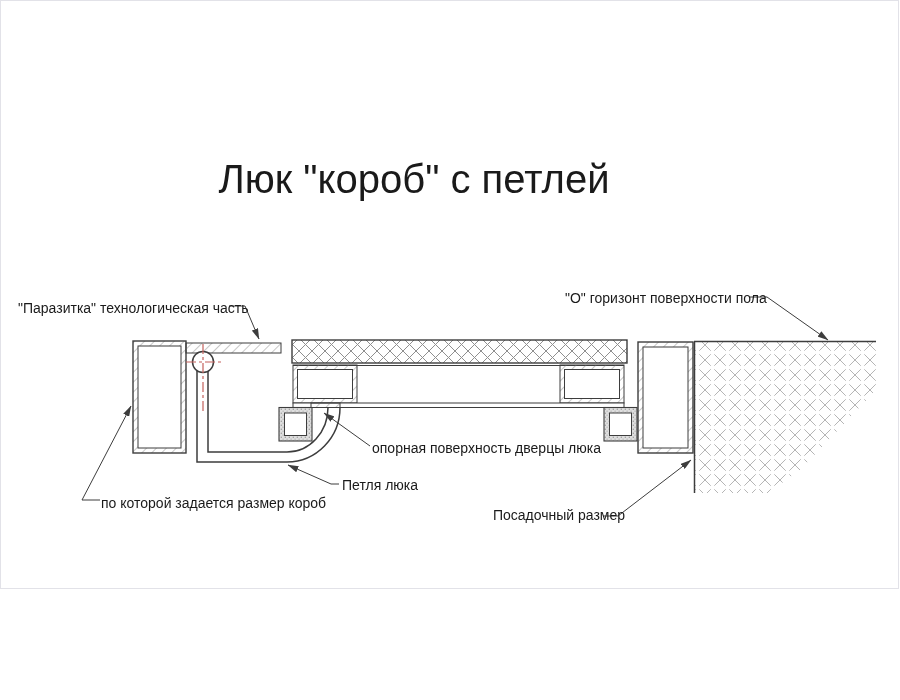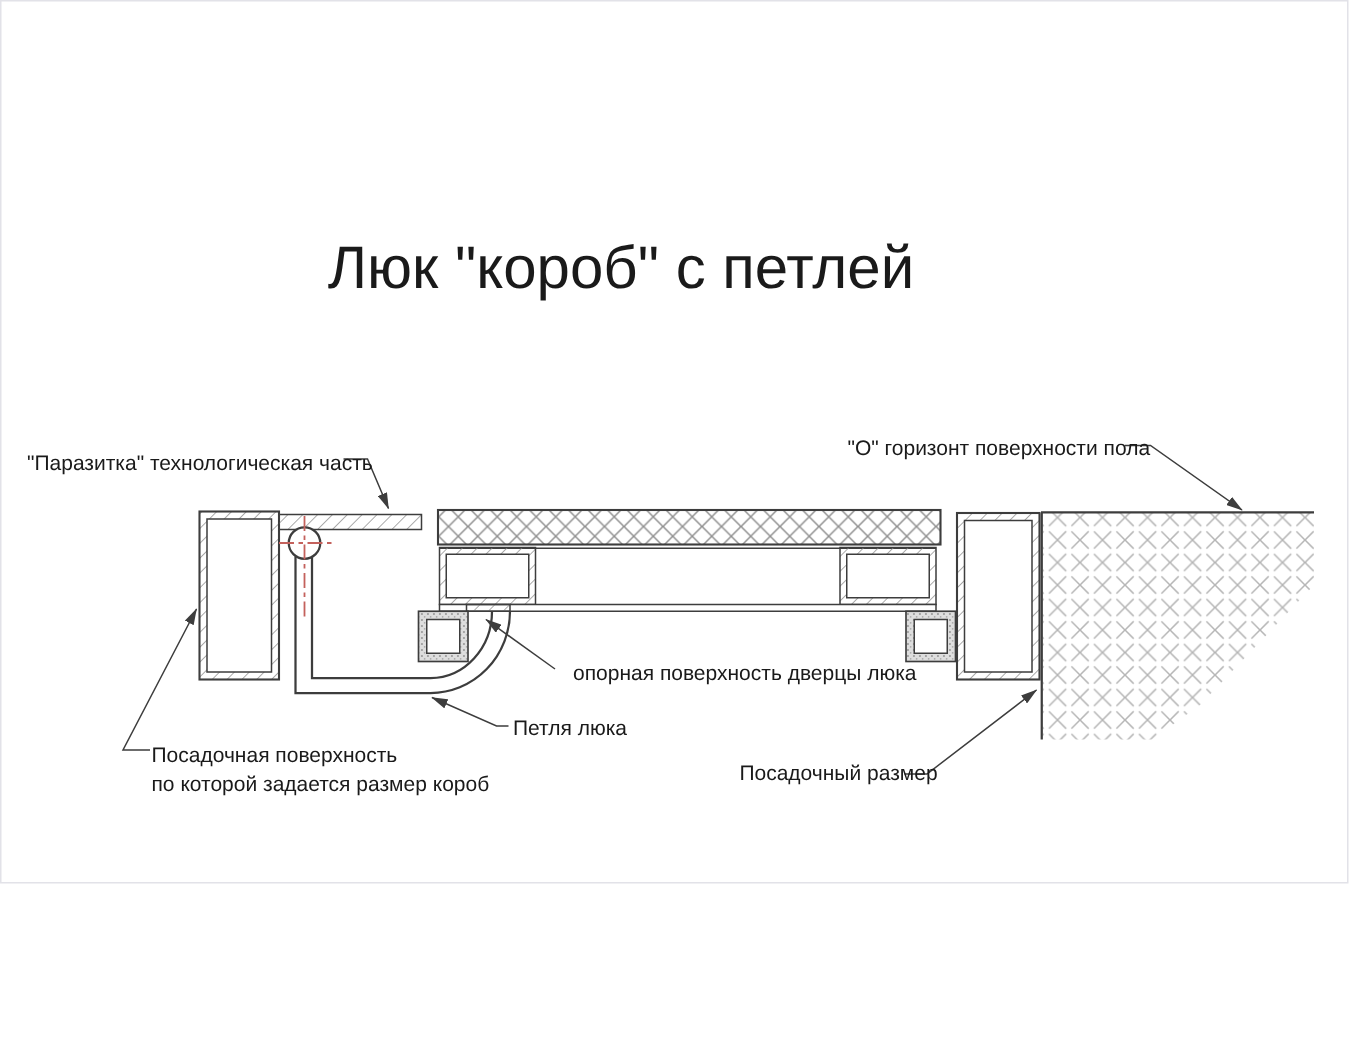--- a/index.html
+++ b/index.html
@@ -121,26 +121,25 @@
       <path d="M603,516 L618,516 L691,460" class="leader" marker-end="url(#arw)"></path>
     </g>
   </svg>
 
   <div class="title">Люк "короб" с петлей</div>
 
   <div class="label" style="left:18px;top:299px">"Паразитка" технологическая часть</div>
 
   <div class="label" style="left:565px;top:289px">"О" горизонт поверхности пола</div>
 
-  <div class="label" style="left:382px;top:439px">опорная поверхность дверцы люка</div>
+  <div class="label" style="left:372px;top:439px">опорная поверхность дверцы люка</div>
 
   <div class="label" style="left:342px;top:476px">Петля люка</div>
 
   <div class="label" style="left:101px;top:494px">
-    <div>Посадочная поверхность</div>
     <div>по которой задается размер короб</div>
   </div>
 
   <div class="label centered" style="left:434px;top:506px;width:250px">
     <div>Посадочный размер</div>
   </div>
 
   <div class="photo-frame"></div>
 </div>
 

